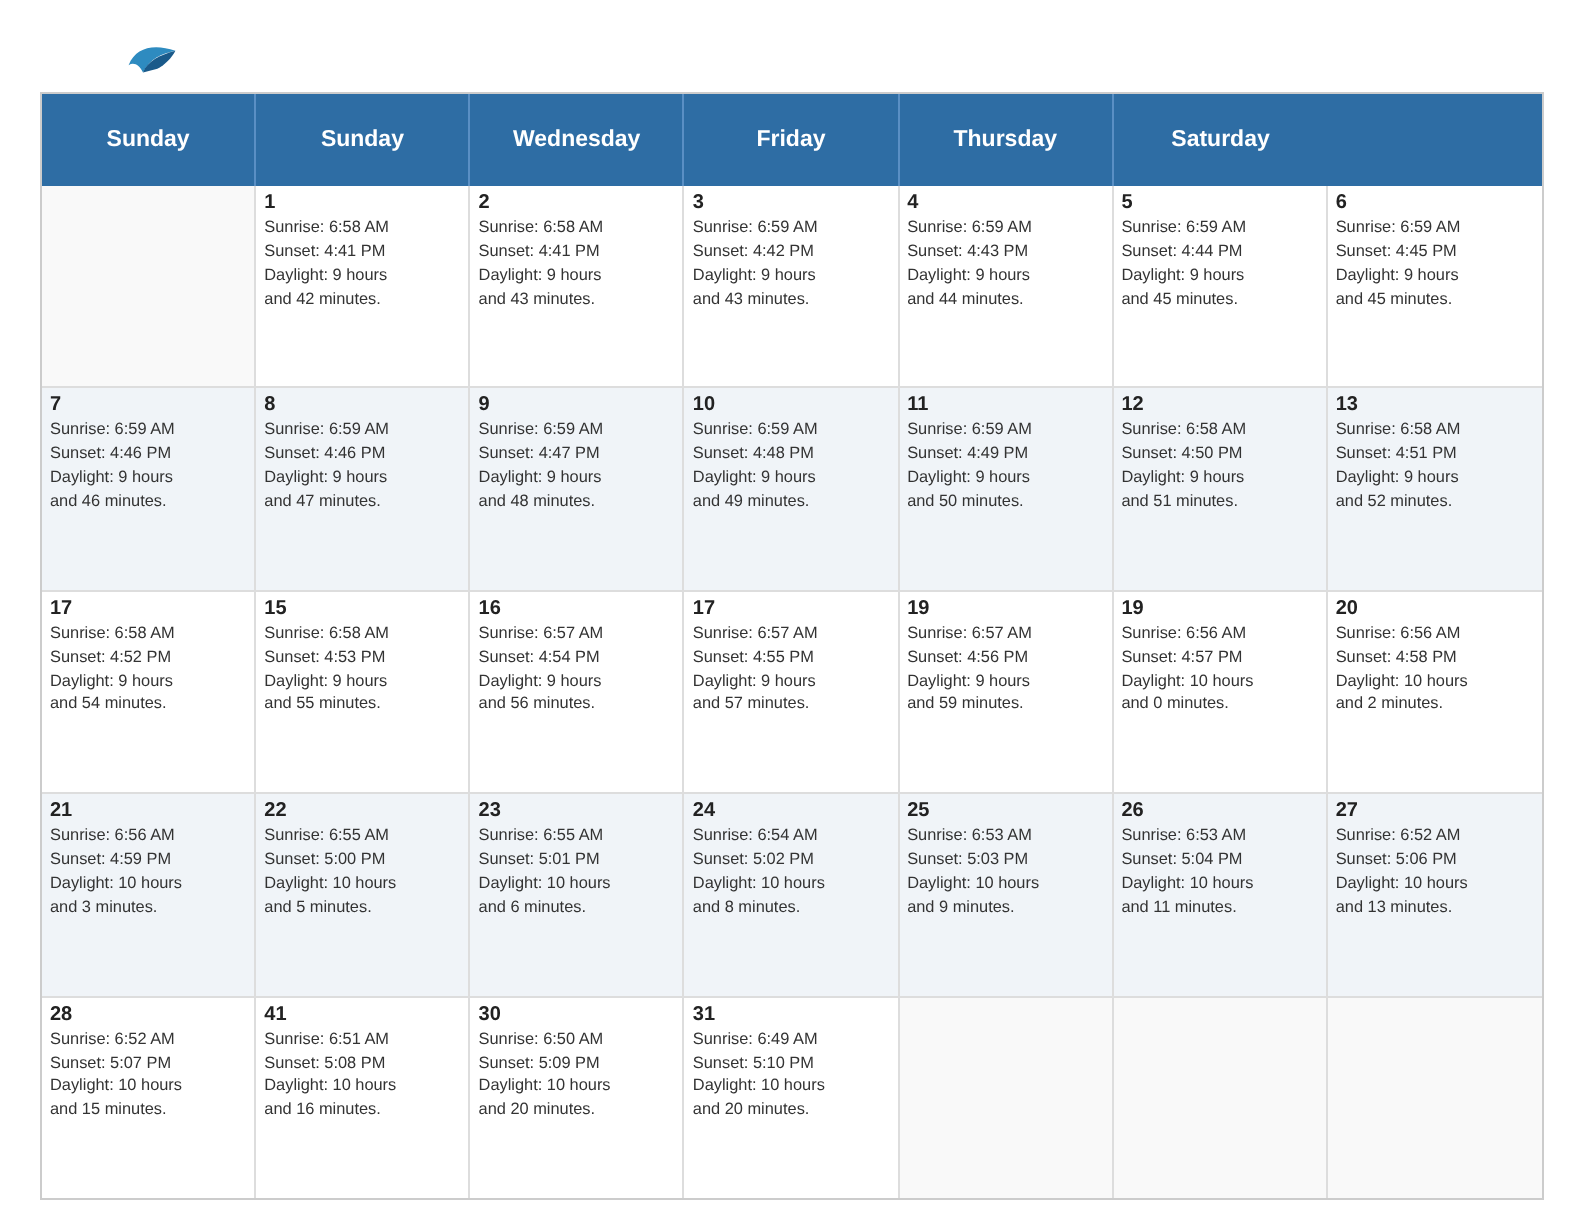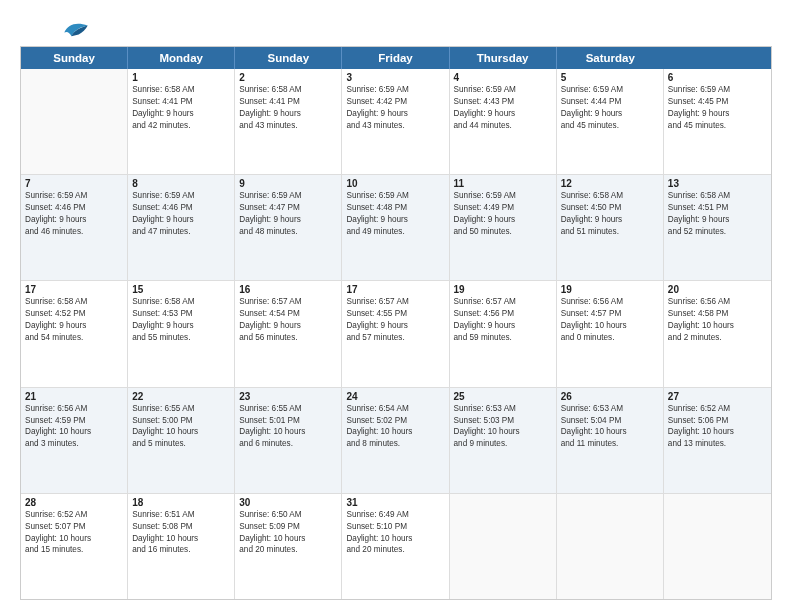--- a/index.html
+++ b/index.html
@@ -65,21 +65,21 @@
     }
     .cal-header {
       display: grid;
       grid-template-columns: repeat(7, 1fr);
       background: #2e6da4;
     }
     .cal-header-cell {
       color: #fff;
       font-size: 11.5px;
       font-weight: bold;
-      padding: 5px 4px;
+      padding: 17px 4px;
       text-align: center;
       border-right: 1px solid #5a8fc4;
     }
     .cal-header-cell:last-child { border-right: none; }
     .cal-body {
       flex: 1;
       display: flex;
       flex-direction: column;
     }
     .cal-row {
@@ -131,22 +131,22 @@
     </div>
     <div class="title-block">
       <h1></h1>
       <h2></h2>
     </div>
   </div>
 
   <div class="calendar">
     <div class="cal-header">
     <div class="cal-header-cell">Sunday</div>
-        <div class="cal-header-cell">Monday</div>
         <div class="cal-header-cell">Sunday</div>
+        <div class="cal-header-cell">Wednesday</div>
         <div class="cal-header-cell">Friday</div>
         <div class="cal-header-cell">Thursday</div>
         <div class="cal-header-cell">Saturday</div>
       </div>
     <div class="cal-body">
     <div class="cal-row">
           <div class="cal-cell empty"></div>
           <div class="cal-cell">
             <span class="day-num">1</span>
             <span class="cell-line">Sunrise: 6:58 AM</span>
@@ -345,21 +345,21 @@
         </div>
         <div class="cal-row">
           <div class="cal-cell">
             <span class="day-num">28</span>
             <span class="cell-line">Sunrise: 6:52 AM</span>
             <span class="cell-line">Sunset: 5:07 PM</span>
             <span class="cell-line">Daylight: 10 hours</span>
             <span class="cell-line">and 15 minutes.</span>
           </div>
           <div class="cal-cell">
-            <span class="day-num">18</span>
+            <span class="day-num">41</span>
             <span class="cell-line">Sunrise: 6:51 AM</span>
             <span class="cell-line">Sunset: 5:08 PM</span>
             <span class="cell-line">Daylight: 10 hours</span>
             <span class="cell-line">and 16 minutes.</span>
           </div>
           <div class="cal-cell">
             <span class="day-num">30</span>
             <span class="cell-line">Sunrise: 6:50 AM</span>
             <span class="cell-line">Sunset: 5:09 PM</span>
             <span class="cell-line">Daylight: 10 hours</span>

